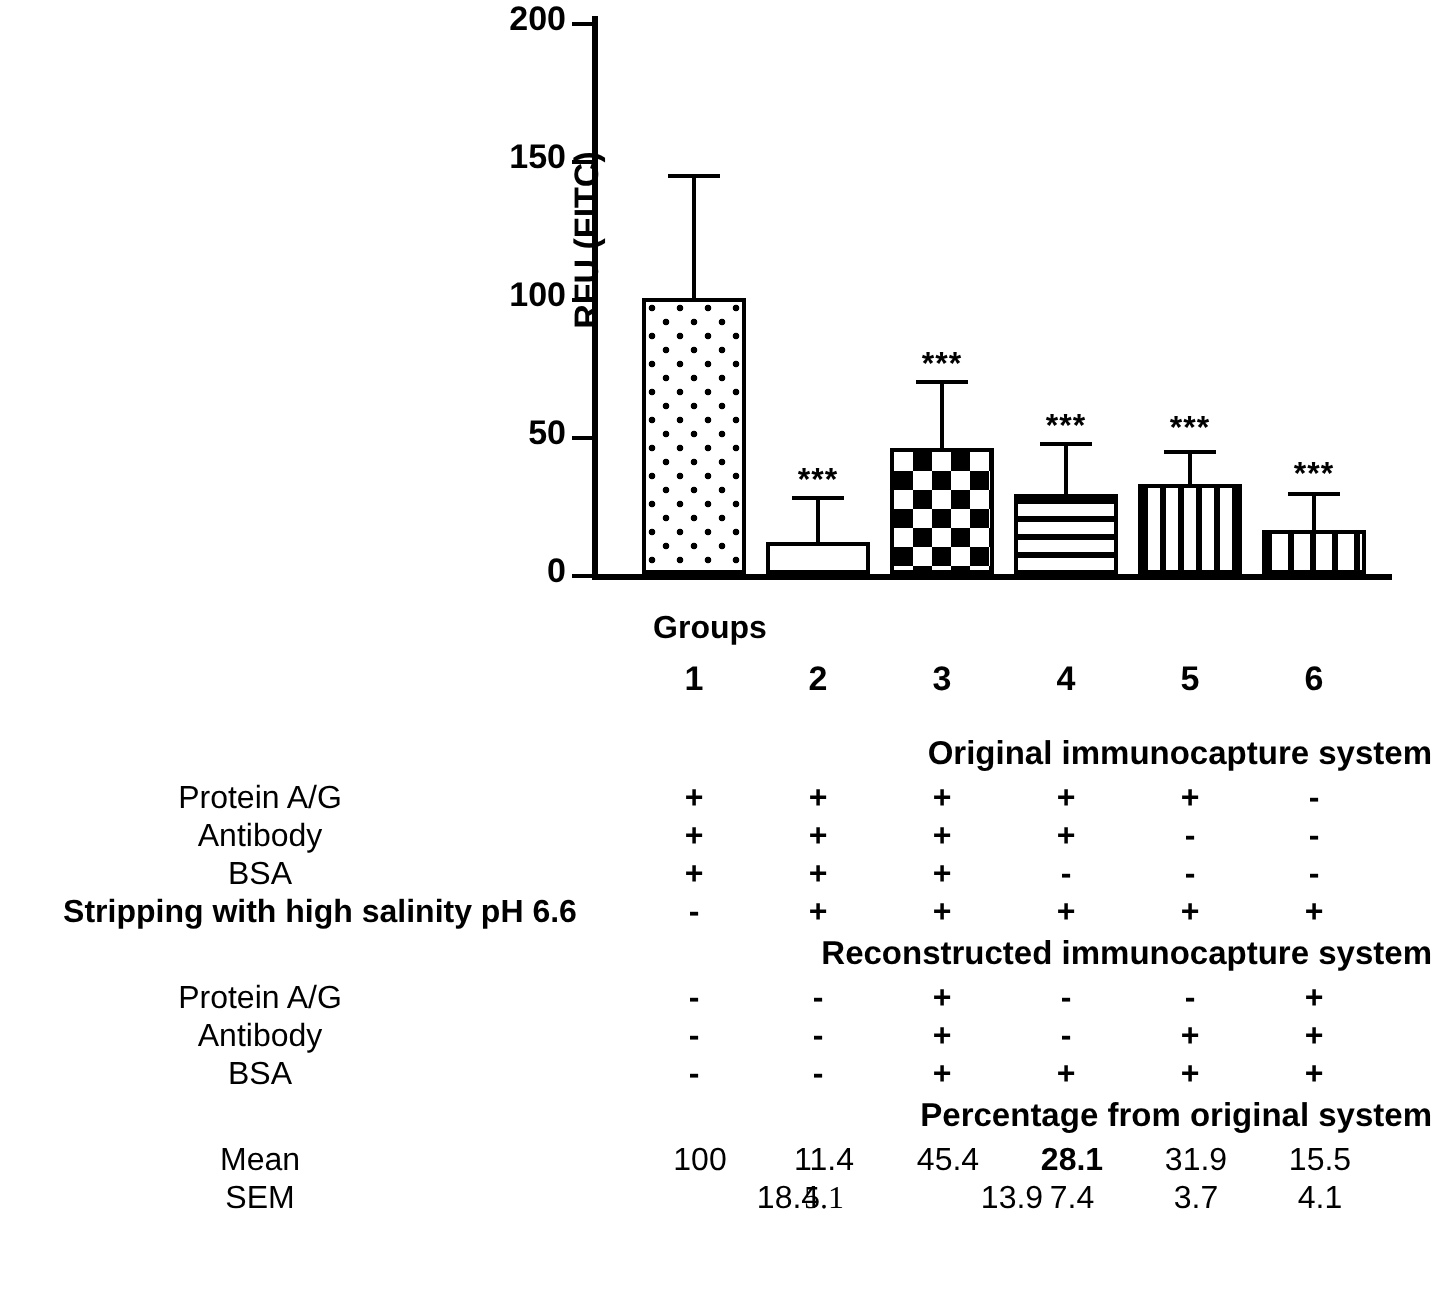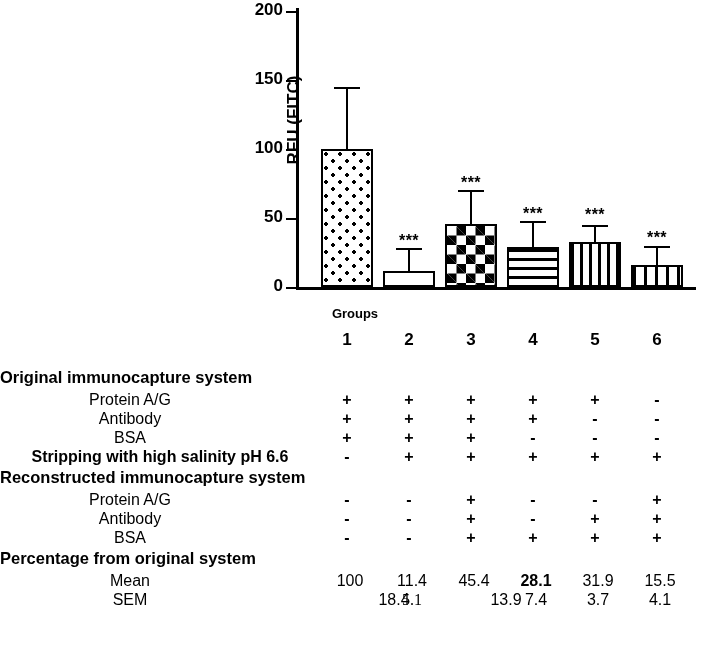--- a/index.html
+++ b/index.html
@@ -137,40 +137,40 @@
     background-image: repeating-linear-gradient(to right, #000 0 3px, #fff 3px 11px);
   }
 
   
   #groups-label {
     position: absolute;
     left: 296px;
     top: 306px;
     width: 118px;
     text-align: center;
-    font-size: 13px;
+    font-size: 16px;
     font-weight: bold;
   }
   .grp-num {
     position: absolute;
     top: 330px;
     font-size: 17px;
     font-weight: bold;
     transform: translateX(-50%);
   }
 
   
   #table-area {
     position: absolute;
     left: 0;
     top: 366px;
     width: 716px;
   }
   .section-head {
-    text-align: left;
+    text-align: right;
     font-size: 16.5px;
     font-weight: bold;
     padding: 2px 0 3px 0;
   }
   .row {
     position: relative;
     height: 19px;
   }
   .rowlabel {
     position: absolute;

